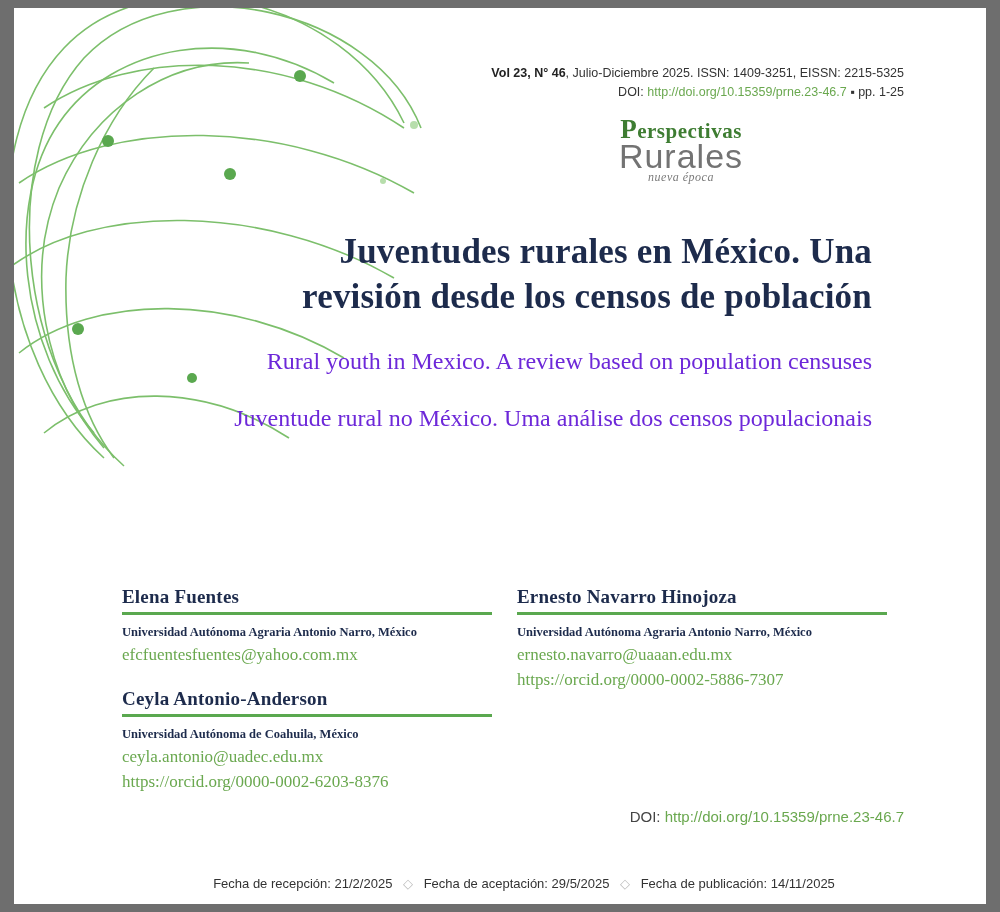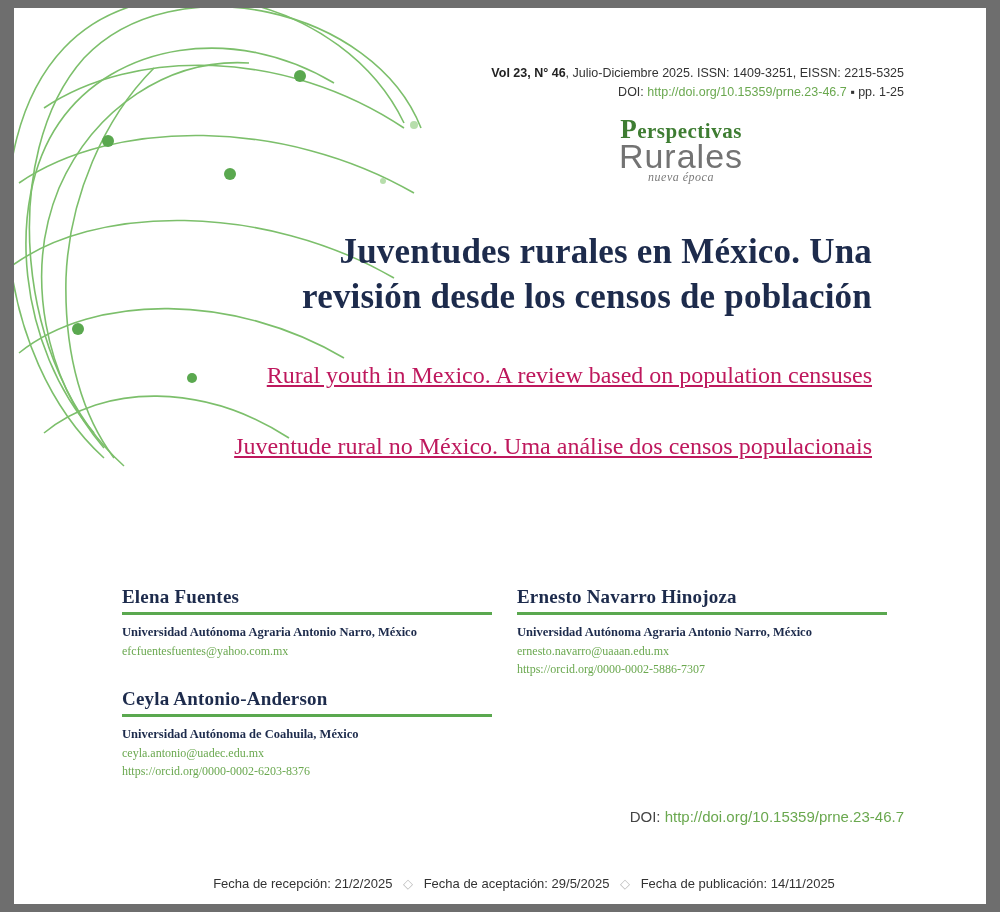--- a/index.html
+++ b/index.html
@@ -92,24 +92,23 @@
     font-family: "Liberation Serif", serif;
     font-size: 35px;
     font-weight: bold;
     color: #1d2b4c;
     line-height: 1.28;
     letter-spacing: .2px;
   }
   .title-en, .title-pt {
     font-family: "Liberation Serif", serif;
     font-size: 24px;
-    color: #be185d;
+    color: #6d28d9;
     line-height: 1.3;
-    margin-top: 40px;
-    text-decoration: underline;
+    margin-top: 26px;
   }
 
   
   .authors {
     position: absolute;
     left: 108px;
     top: 578px;
     width: 790px;
   }
   .author-col {
@@ -136,21 +135,21 @@
   }
   .author-aff {
     font-family: "Liberation Serif", serif;
     font-weight: bold;
     font-size: 12.5px;
     color: #1d2b4c;
     line-height: 1.5;
   }
   .author-mail, .author-orcid {
     font-family: "Liberation Serif", serif;
-    font-size: 12px;
+    font-size: 17px;
     color: #6aa84f;
     line-height: 1.5;
     text-decoration: none;
     display: block;
   }
 
   
   .doi-bottom {
     position: absolute;
     right: 82px;

